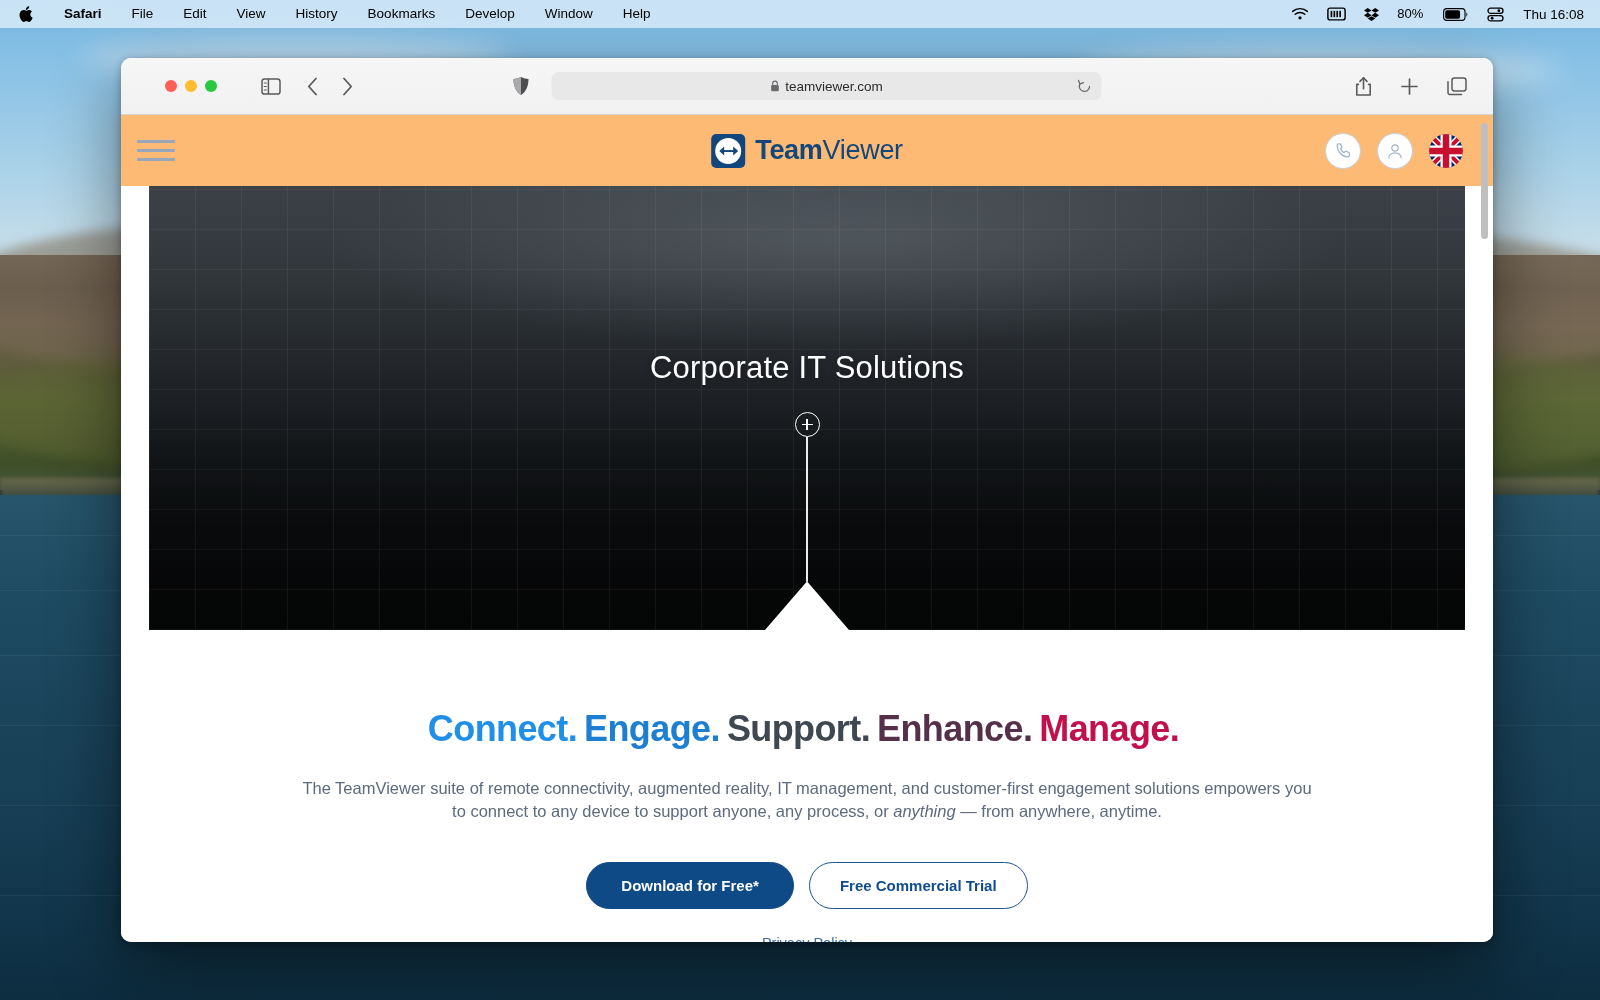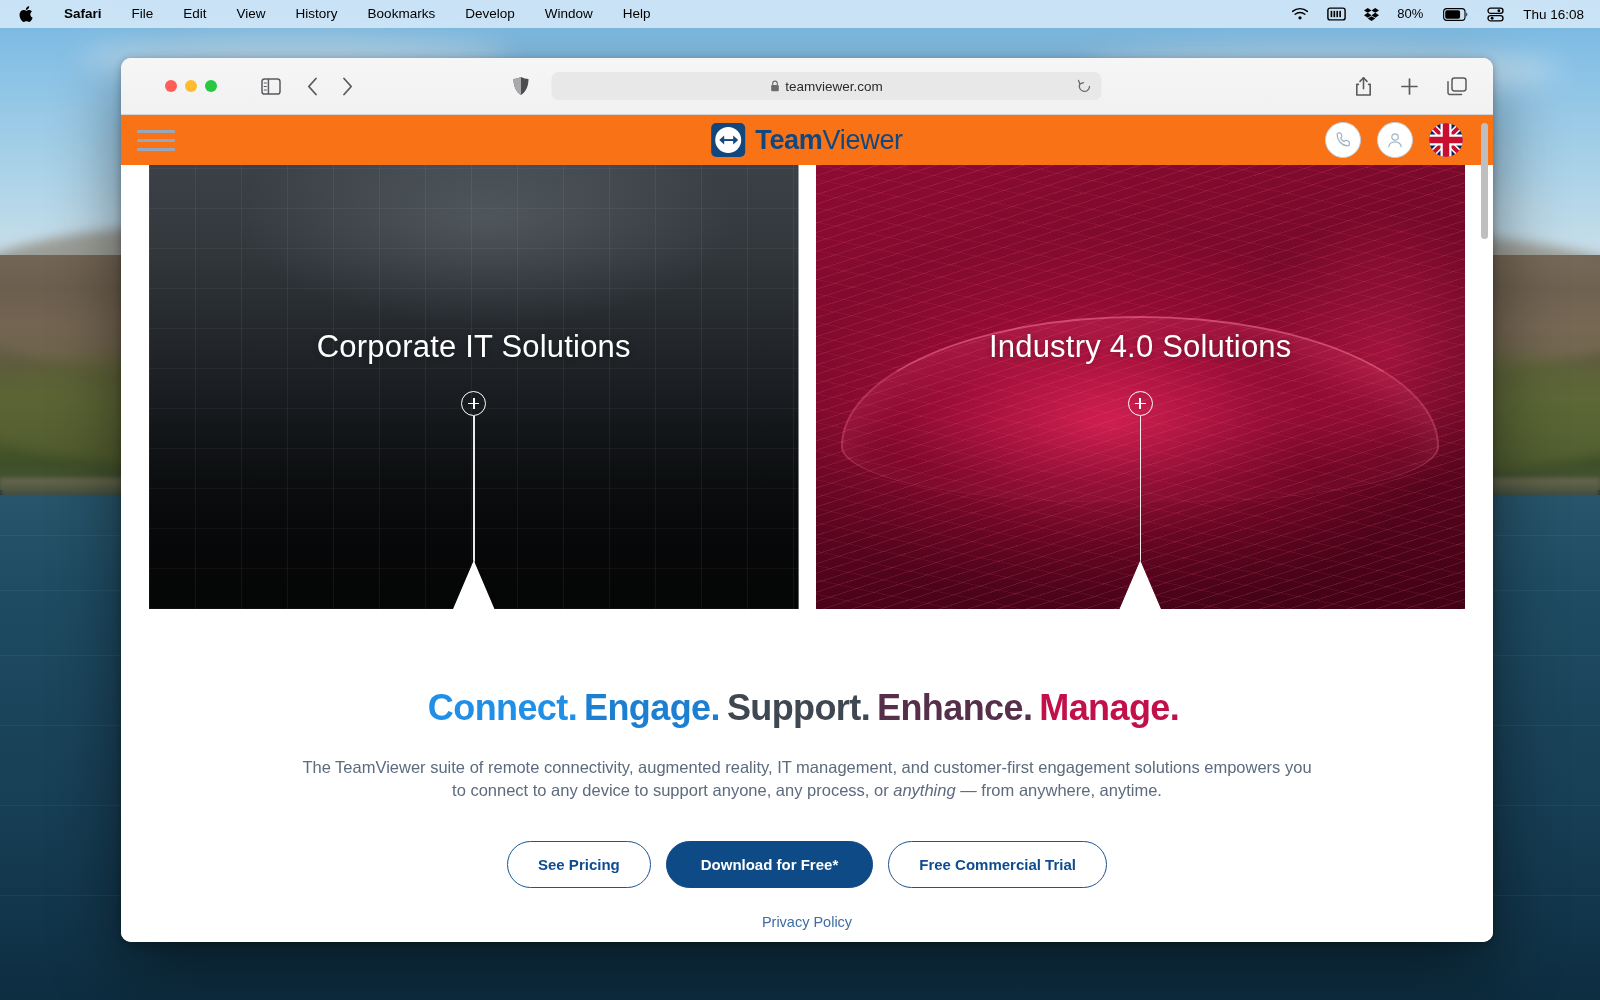--- a/index.html
+++ b/index.html
@@ -98,21 +98,21 @@
   }
   .urlbar .lock { margin-right:6px; display:flex; }
   .urltext { font-size:13.5px; color:#2b2b2b; }
   .reload { position:absolute; right:10px; display:flex; }
 
   .tb-right { margin-left:auto; display:flex; align-items:center; gap:28px; padding-right:26px; }
 
   
   #page { flex:1; position:relative; background:#fff; overflow:hidden; }
   #site-header {
-    height:50px; background:#f97316;
+    height:71px; background:#fdba74;
     display:flex; align-items:center; position:relative;
     padding:0 30px 0 12px;
   }
   .hamburger { display:flex; flex-direction:column; gap:6px; cursor:pointer; padding:4px; }
   .hamburger span { display:block; width:38px; height:3px; background:#97a6bb; border-radius:1px; }
 
   .brand { position:absolute; left:50%; transform:translateX(-50%); display:flex; align-items:center; gap:10px; }
   .brand-mark {
     width:34px; height:34px; border-radius:5px; background:#12477e;
     display:flex; align-items:center; justify-content:center;
@@ -483,43 +483,33 @@
 
       <div class="tile">
         <div class="tile-bg bg-dark"></div>
         <div class="tile-title">Corporate IT Solutions</div>
         <div class="plus-wrap">
           <div class="plus"></div>
           <div class="stem"></div>
         </div>
       </div>
 
-      <div class="tile">
-        <div class="tile-bg bg-red"></div>
-        <div class="car-sweep"></div>
-        <div class="tile-title">Industry 4.0 Solutions</div>
-        <div class="plus-wrap">
-          <div class="plus"></div>
-          <div class="stem"></div>
-        </div>
-      </div>
     </div>
 
     <div id="marketing">
       <div class="headline">
         <span style="color:#1f8fe8">Connect.</span><span style="color:#1d7fd1">Engage.</span><span style="color:#3f4750">Support.</span><span style="color:#56304a">Enhance.</span><span style="color:#c2104b">Manage.</span>
       </div>
 
       <div class="subtext">
         <span>The TeamViewer suite of remote connectivity, augmented reality, IT management, and customer-first engagement solutions empowers</span>
         <span>you to connect to any device to support anyone, any process, or </span><i>anything</i><span> — from anywhere, anytime.</span>
       </div>
 
       <div class="cta-row">
-        <div class="btn btn-outline">See Pricing</div>
         <div class="btn btn-solid">Download for Free*</div>
         <div class="btn btn-outline">Free Commercial Trial</div>
       </div>
 
       <a class="privacy">Privacy Policy</a>
     </div>
 
     <div id="scrollbar"></div>
   </div>
 </div>

